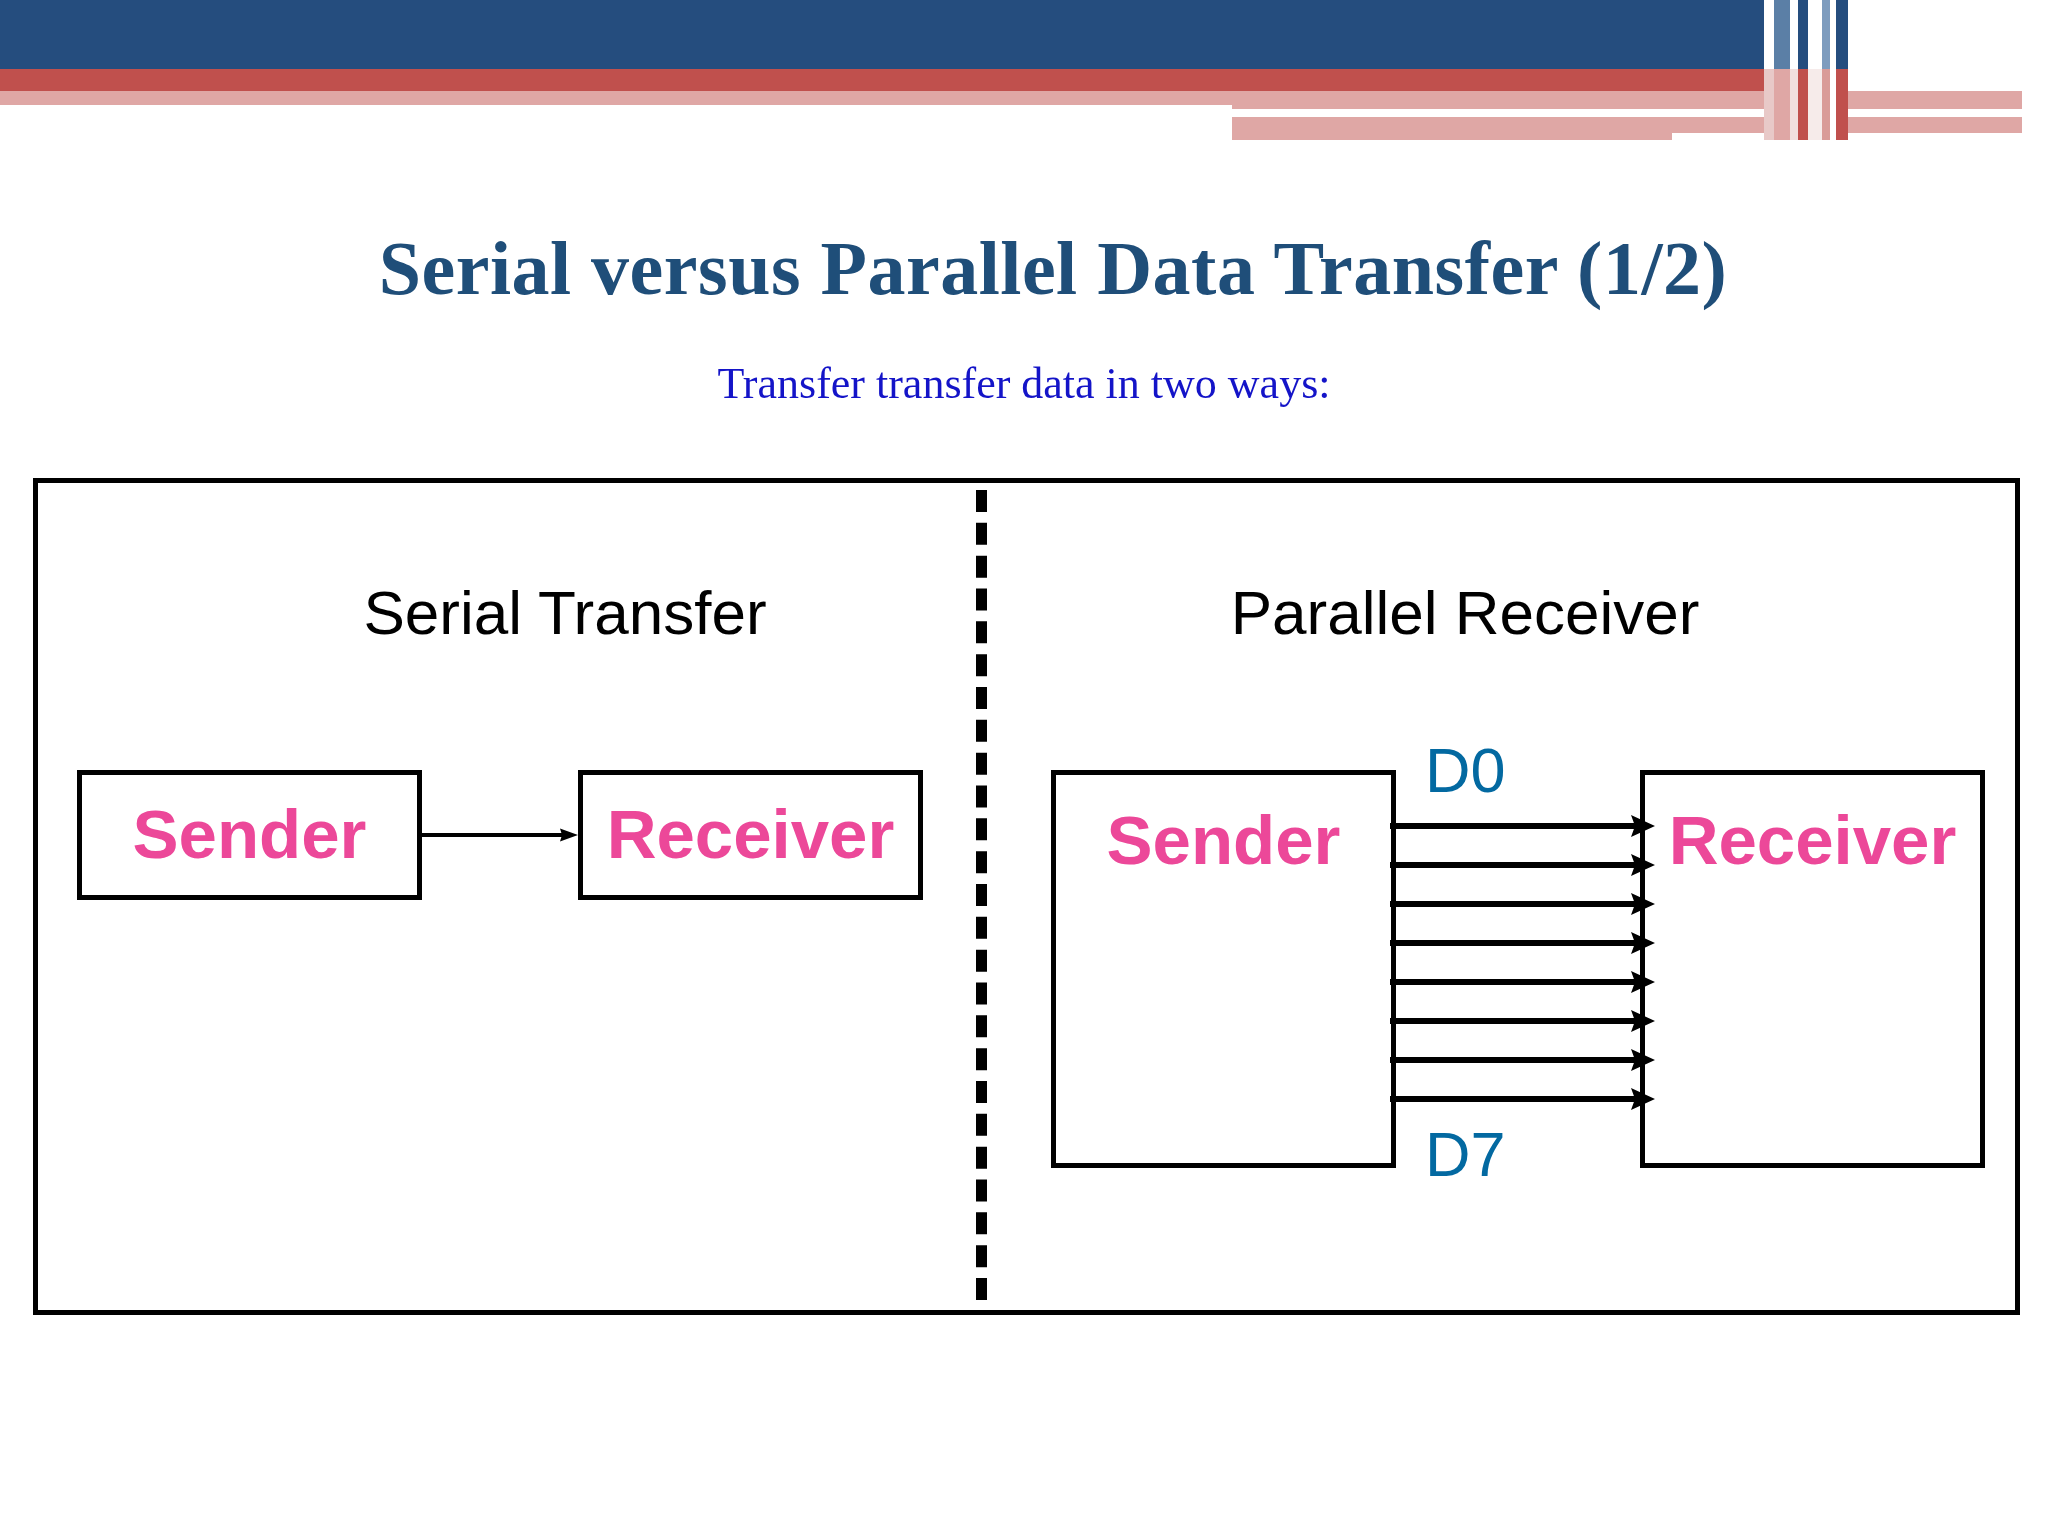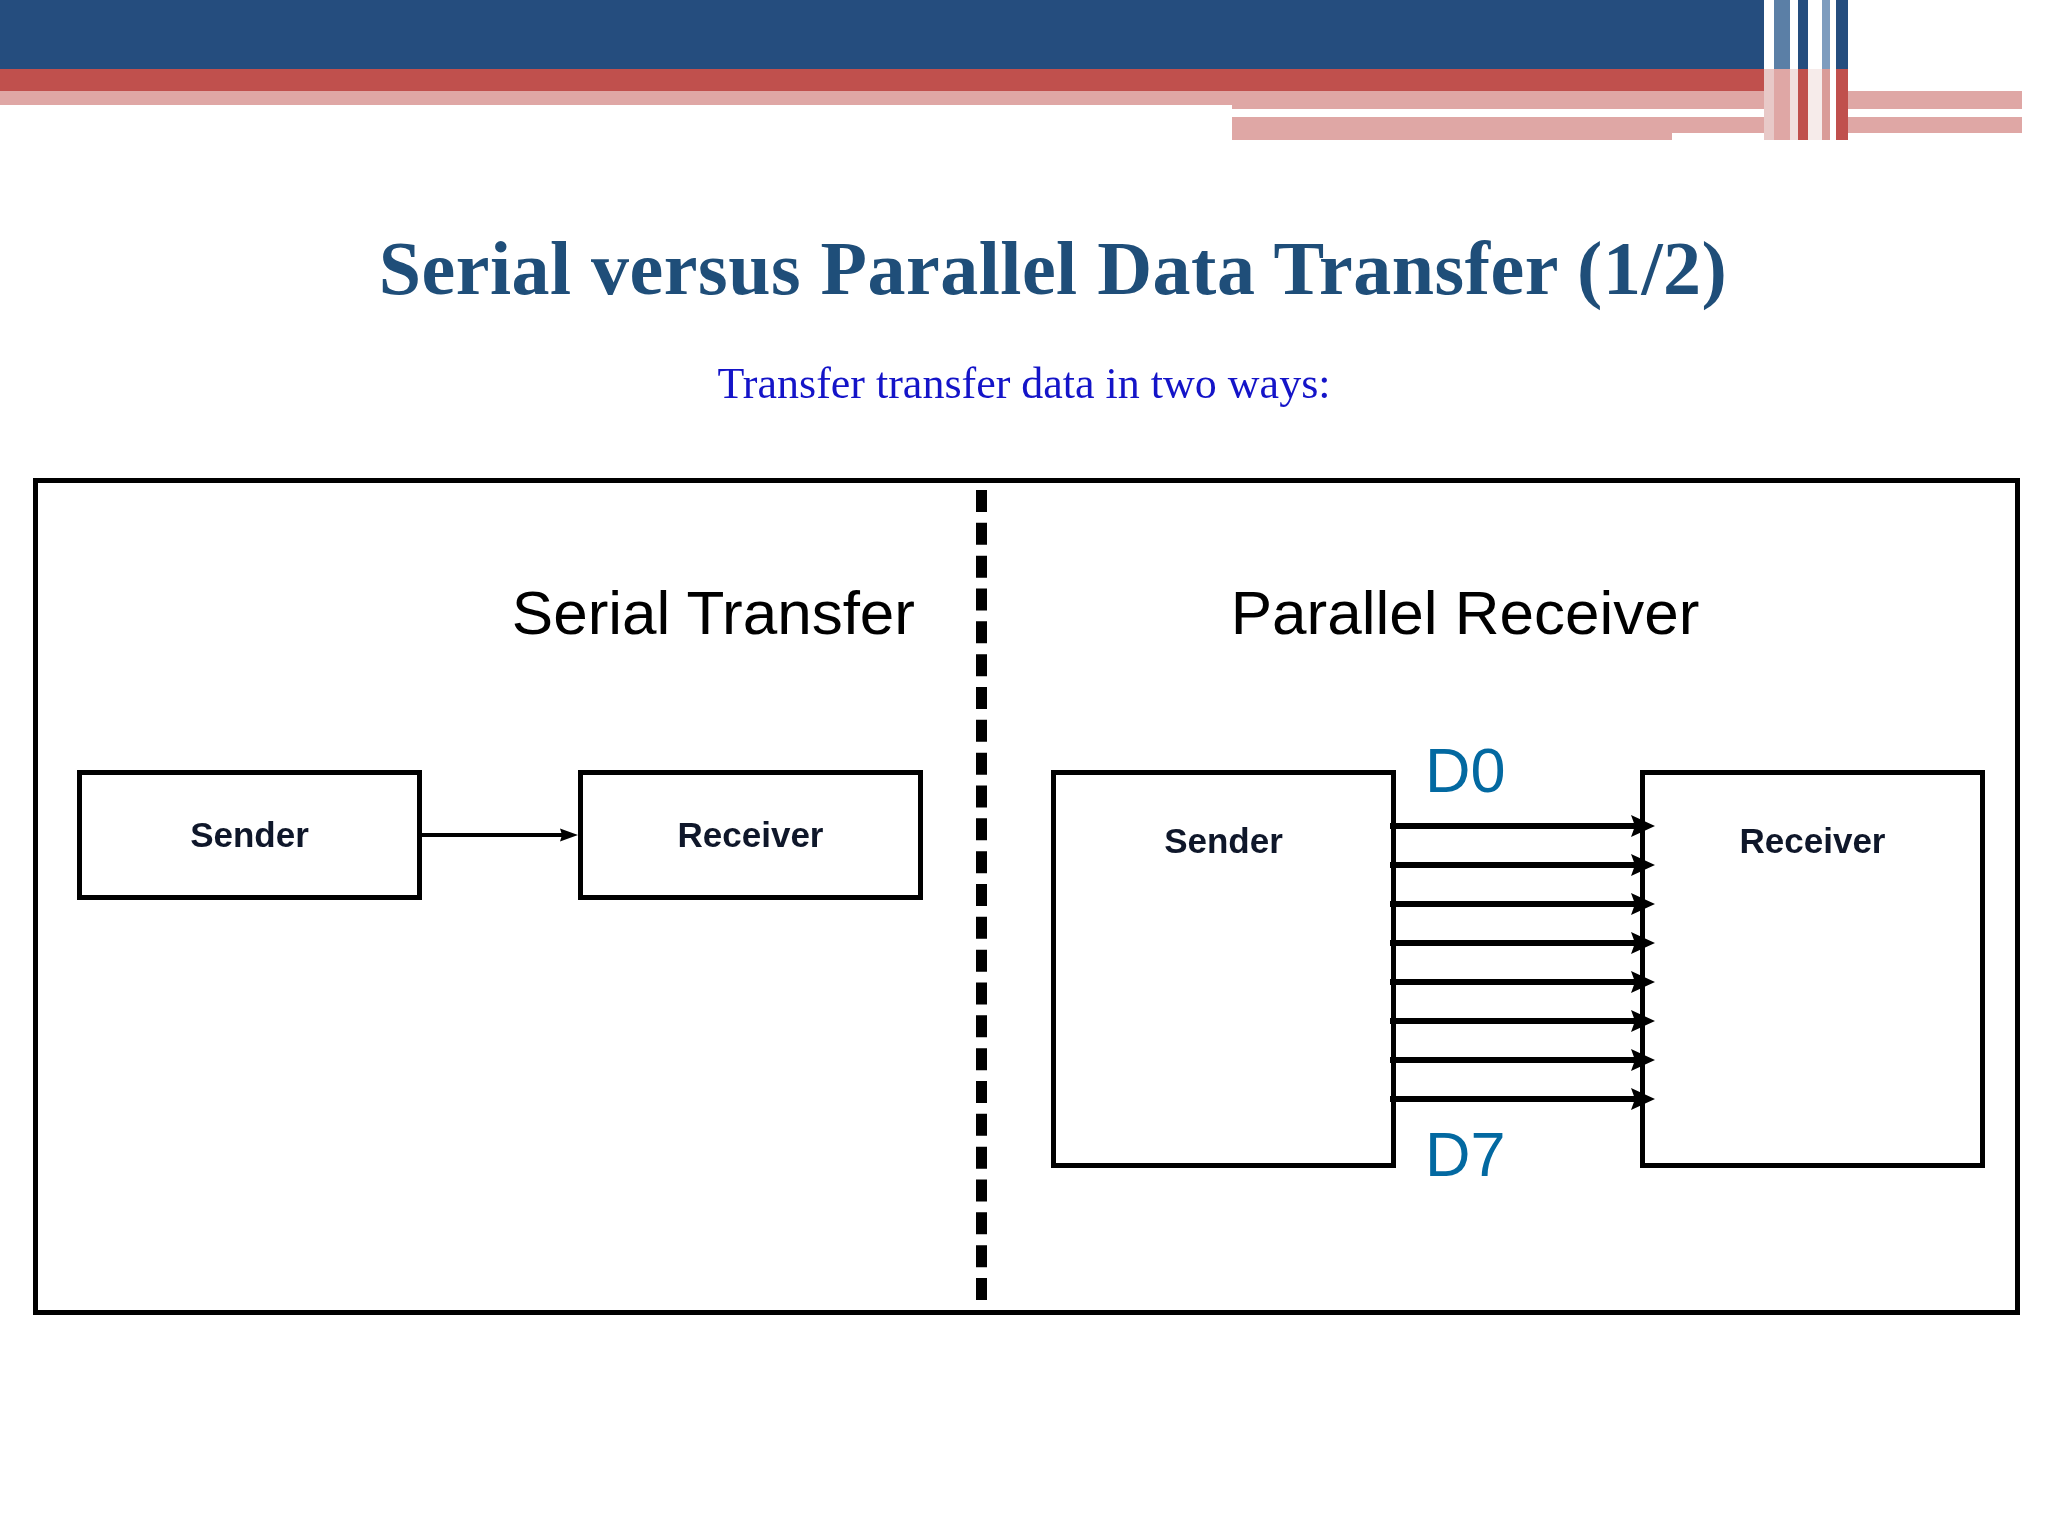--- a/index.html
+++ b/index.html
@@ -144,39 +144,39 @@
   
   .panel-heading {
     position: absolute;
     font-family: "Liberation Sans", sans-serif;
     font-weight: normal;
     font-size: 62px;
     line-height: 70px;
     color: #000000;
     white-space: nowrap;
   }
-  .heading-serial   { left: 215px;  top: 578px; width: 700px; text-align: right; }
+  .heading-serial   { left: 215px;  top: 578px; width: 700px; text-align: center; }
   .heading-parallel { left: 1060px; top: 578px; width: 810px; text-align: center; }
 
   
   .box {
     position: absolute;
     border: 5px solid #000000;
     box-sizing: border-box;
     background: #ffffff;
     display: flex;
     align-items: center;
     justify-content: center;
   }
   .box-label {
     font-family: "Liberation Sans", sans-serif;
     font-weight: bold;
-    font-size: 35px;
+    font-size: 69px;
     line-height: 60px;
-    color: #0f172a;
+    color: #ec4899;
     white-space: nowrap;
   }
   .serial-sender   { left: 77px;  top: 770px; width: 345px; height: 130px; }
   .serial-receiver { left: 578px; top: 770px; width: 345px; height: 130px; }
   .serial-arrow {
     position: absolute;
     left: 422px;
     top: 828px;
     width: 156px;
     height: 14px;

